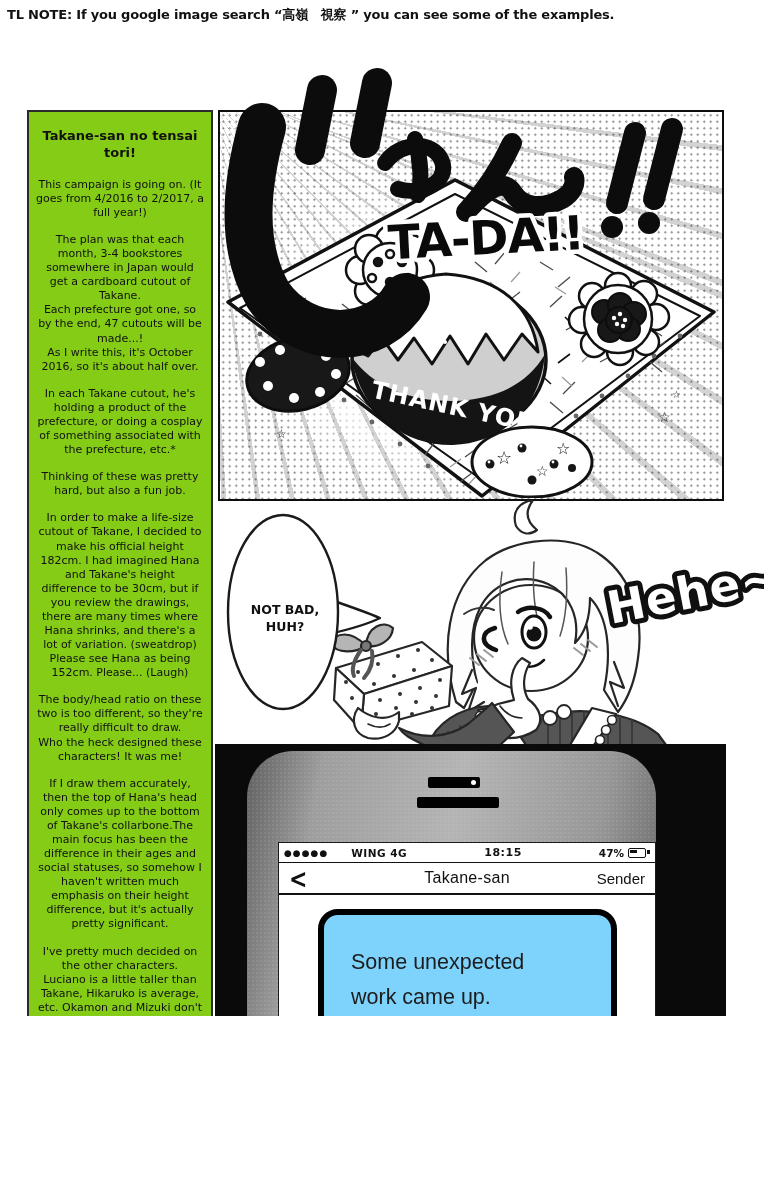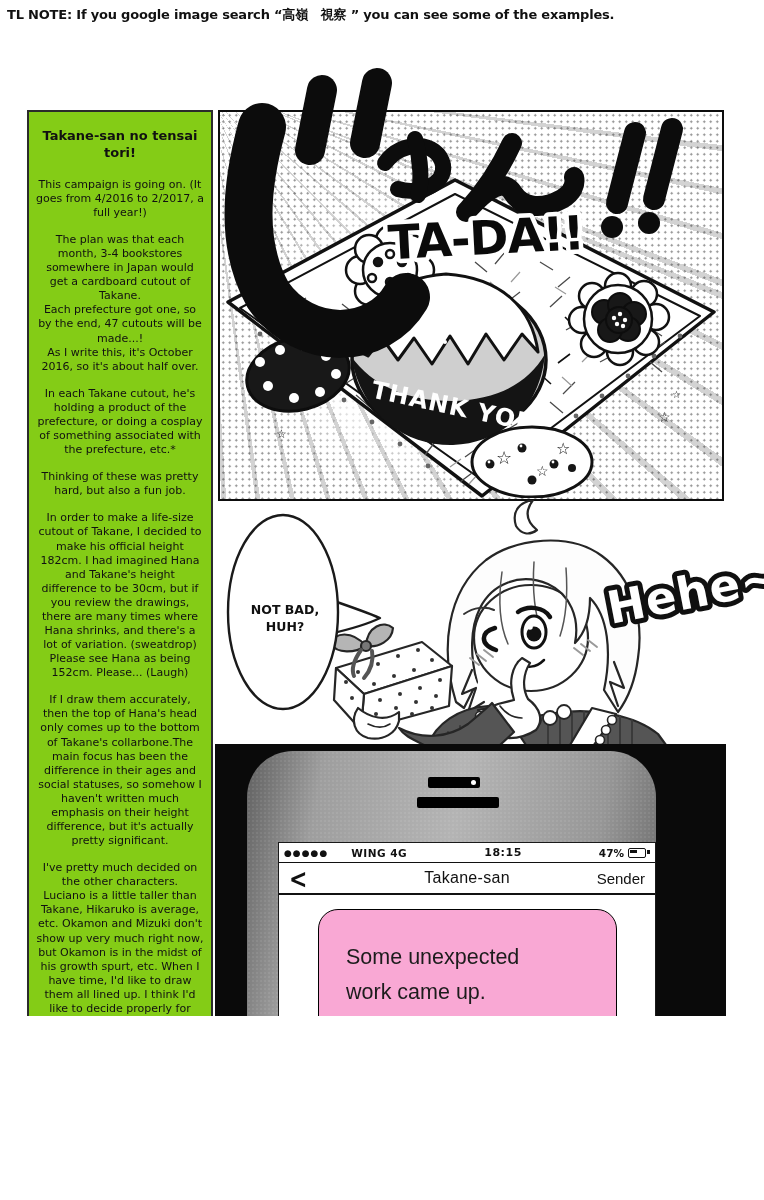--- a/index.html
+++ b/index.html
@@ -59,22 +59,22 @@
   .carrier{font-size:10.5px;margin-left:23px;letter-spacing:.5px;}
   .time{flex:1;text-align:center;font-size:11px;letter-spacing:.5px;}
   .batt-pct{font-size:10.5px;margin-right:4px;}
   .batt{position:relative;width:16px;height:8px;border:1.5px solid #111;border-radius:2px;margin-right:4px;}
   .batt .fill{position:absolute;left:1px;top:1px;width:7px;height:3.5px;background:#111;}
   .batt:after{content:"";position:absolute;right:-4.5px;top:1px;width:2.5px;height:4px;background:#111;}
   .navbar{display:flex;align-items:center;height:30px;padding:0 10px;border-bottom:2px solid #111;}
   .back{width:58px;font-size:22px;font-weight:bold;transform:scaleY(1.2);transform-origin:left center;}
   .nav-title{flex:1;text-align:center;font-size:16px;letter-spacing:.3px;font-family:"Liberation Sans",sans-serif;}
   .nav-action{width:58px;text-align:right;font-size:15px;font-family:"Liberation Sans",sans-serif;}
-  .msg-bubble{position:relative;margin:14px 0 0 39px;width:299px;height:194px;background:#f9a8d4;
-              border:1px solid #000000;border-radius:20px;box-sizing:border-box;}
+  .msg-bubble{position:relative;margin:14px 0 0 39px;width:299px;height:194px;background:#7dd3fc;
+              border:6px solid #000000;border-radius:20px;box-sizing:border-box;}
   .msg-text{padding:30px 10px 0 27px;font-size:21.5px;line-height:1.62;color:#1c1c1c;
             font-family:"Liberation Sans",sans-serif;}
   .tail-svg{position:absolute;left:-27px;bottom:12px;}
 </style>
 </head>
 <body>
 
 <div class="page">
 
   <div class="tl-note">TL NOTE: If you google image search “高嶺　視察 ” you can see some of the examples.</div>
@@ -83,20 +83,22 @@
     <h2>Takane-san no tensai tori!</h2>
     <div>
         <p>This campaign is going on. (It goes from 4/2016 to 2/2017, a full year!)</p>
         <p>The plan was that each month, 3-4 bookstores somewhere in Japan would get a cardboard cutout of Takane.
 Each prefecture got one, so by the end, 47 cutouts will be made...!
 As I write this, it's October 2016, so it's about half over.</p>
         <p>In each Takane cutout, he's holding a product of the prefecture, or doing a cosplay of something associated with the prefecture, etc.*</p>
         <p>Thinking of these was pretty hard, but also a fun job.</p>
         <p>In order to make a life-size cutout of Takane, I decided to make his official height 182cm. I had imagined Hana and Takane's height difference to be 30cm, but if you review the drawings, there are many times where Hana shrinks, and there's a lot of variation. (sweatdrop)
 Please see Hana as being 152cm. Please... (Laugh)</p>
+        <p>The body/head ratio on these two is too different, so they're really difficult to draw.
+Who the heck designed these characters! It was me!</p>
         <p>If I draw them accurately, then the top of Hana's head only comes up to the bottom of Takane's collarbone.The main focus has been the difference in their ages and social statuses, so somehow I haven't written much emphasis on their height difference, but it's actually pretty significant.</p>
         <p>I've pretty much decided on the other characters.
 Luciano is a little taller than Takane, Hikaruko is average, etc. Okamon and Mizuki don't show up very much right now, but Okamon is in the midst of his growth spurt, etc. When I have time, I'd like to draw them all lined up. I think I'd like to decide properly for them soon...</p>
       </div>
   </div>
 
   <div class="panel1">
     <svg width="501" height="386" viewBox="0 0 501 386">
 
       <path d="M8,190 L235,68 L494,200 L262,384 Z" fill="#ffffff" stroke="#111" stroke-width="3.5" stroke-linejoin="round"></path>

